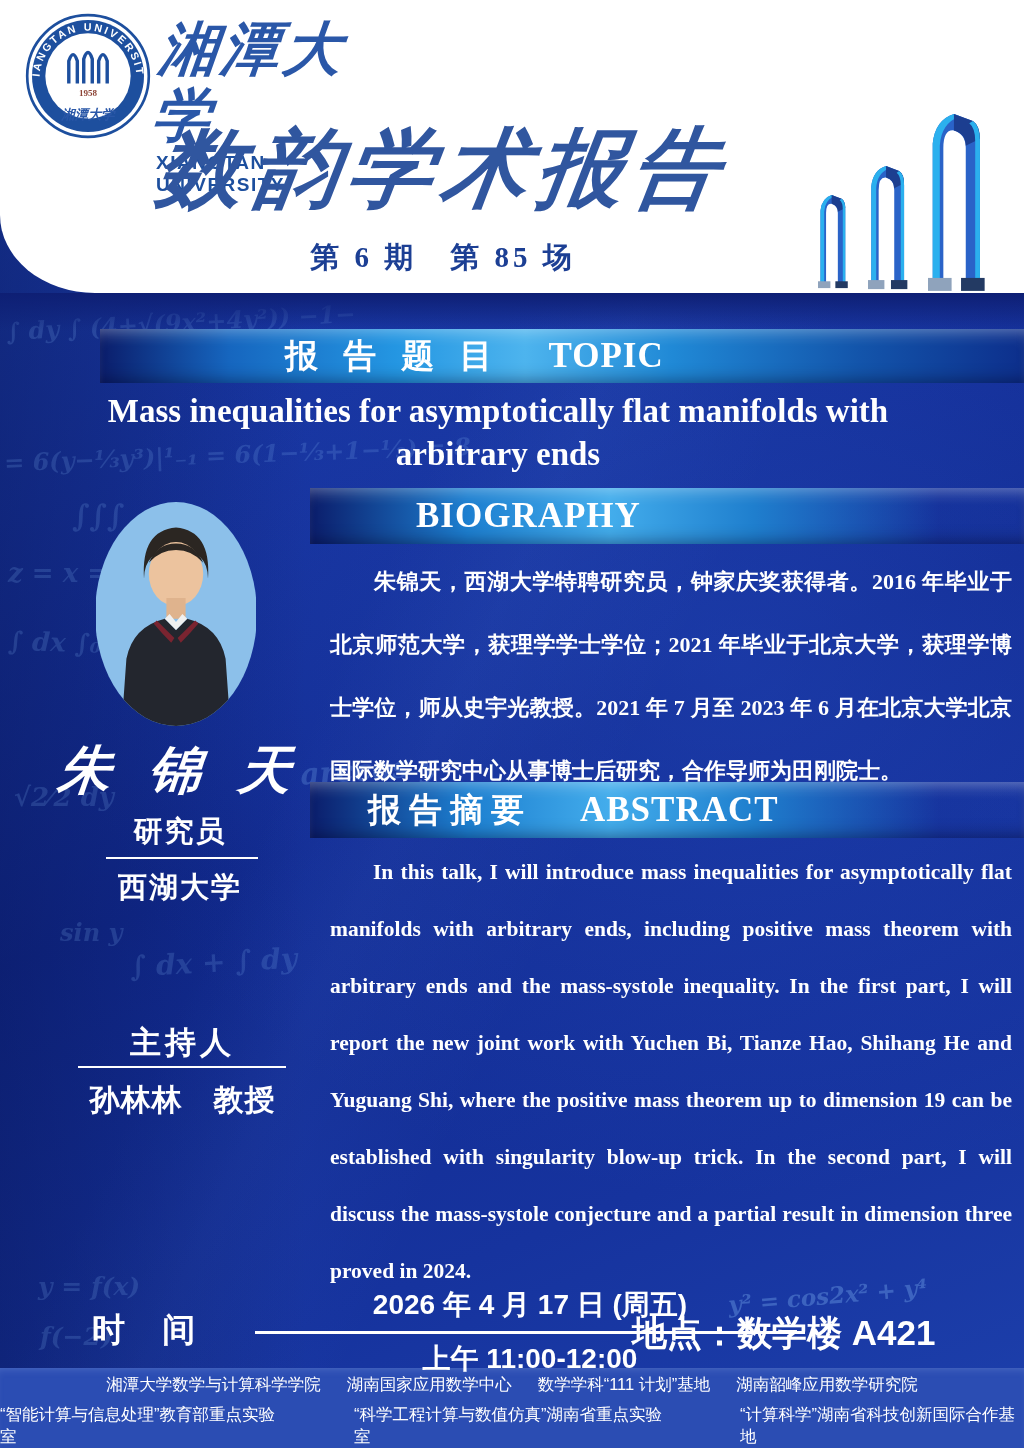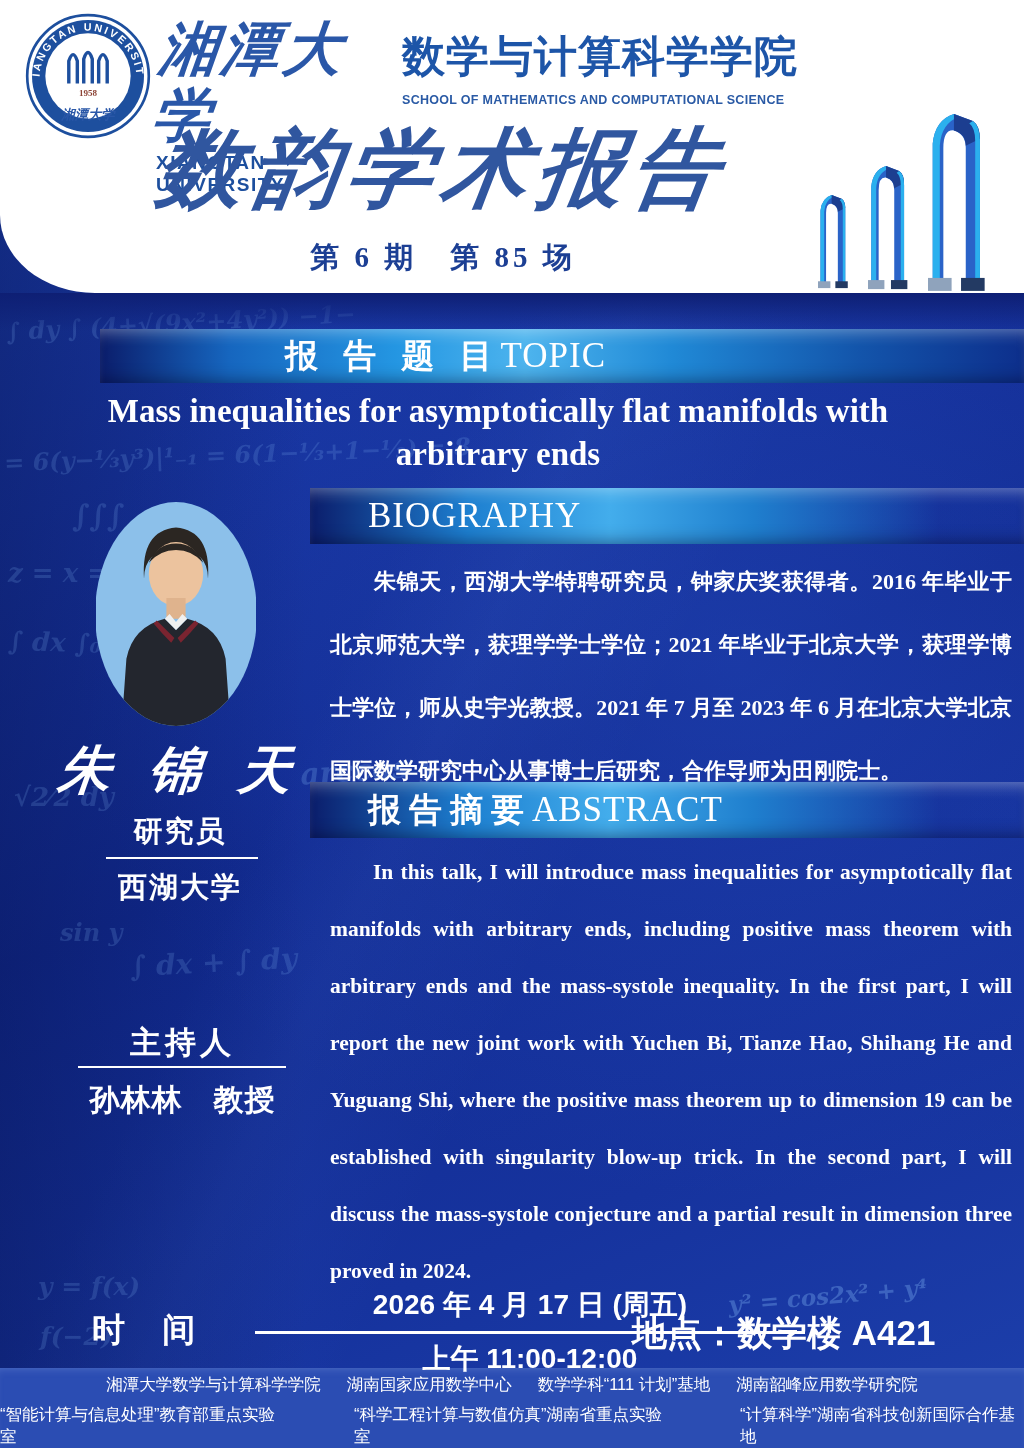--- a/index.html
+++ b/index.html
@@ -32,22 +32,22 @@
   .series-session{position:absolute;left:138px;top:238px;width:610px;text-align:center;
     font-family:"Liberation Serif","DejaVu Serif",serif;font-weight:bold;color:#1c3f94;
     font-size:29px;letter-spacing:4px;}
   .arches{position:absolute;right:8px;top:96px;width:200px;height:200px;}
   
   .band-top{position:absolute;left:0;top:293px;width:1024px;height:38px;
     background:linear-gradient(#0e1f74,rgba(14,31,116,0));z-index:2;}
   .banner{position:absolute;height:54px;display:flex;align-items:center;color:#fff;z-index:4;
     box-shadow:inset 0 12px 16px -10px rgba(255,255,255,.4),inset 0 -12px 16px -10px rgba(0,0,30,.45);}
   .banner .cn{font-weight:bold;font-size:33px;letter-spacing:8px;text-align:center;}
-  .banner .en{font-family:"Liberation Serif","DejaVu Serif",serif;font-weight:normal;
-    font-size:35px;letter-spacing:1px;}
+  .banner .en{font-family:"Liberation Serif","DejaVu Serif",serif;font-weight:bold;
+    font-size:35px;letter-spacing:1px;margin-left:48px;}
   .topic-banner{left:100px;top:329px;width:924px;padding-left:185px;box-sizing:border-box;
     background:linear-gradient(90deg,#0b1d6b 0%,#1666bf 14%,#2496e2 32%,#4db4ee 46%,#2089d6 62%,#1355ab 82%,#0d2f8c 100%);}
   .sub-banner{left:310px;width:714px;padding-left:58px;box-sizing:border-box;height:56px;
     background:linear-gradient(90deg,#0b1d6b 0%,#1d7fd0 22%,#43adec 42%,#1f7fce 62%,rgba(18,50,150,.22) 88%,rgba(18,50,150,0) 100%);}
   .bio-banner{top:488px;}
   .abstract-banner{top:782px;}
   .talk-title{position:absolute;left:0;top:390px;width:996px;text-align:center;color:#fff;
     font-family:"Liberation Serif","DejaVu Serif",serif;font-weight:bold;font-size:33px;line-height:43px;z-index:4;}
   .bio-text,.abstract-text{position:absolute;left:330px;width:682px;color:#fff;z-index:4;
     font-family:"Liberation Serif","DejaVu Serif",serif;font-weight:bold;
@@ -126,24 +126,20 @@
       <polygon points="26,88 28.5,91 26,94 23.5,91" fill="#1d4f9e"></polygon>
       <polygon points="94,88 96.5,91 94,94 91.5,91" fill="#1d4f9e"></polygon>
       <text x="60" y="100" text-anchor="middle" font-size="12.5" font-weight="bold" font-style="italic" fill="#2a57a8" font-family="DejaVu Serif, serif">湘潭大学</text>
     </svg>
 
     <div class="brand">
       <div class="uni-cn">湘潭大学</div>
       <div class="uni-en">XIANGTAN UNIVERSITY</div>
     </div>
 
-    <div class="school">
-      <div class="school-cn">数学与计算科学学院</div>
-      <div class="school-en">SCHOOL OF MATHEMATICS AND COMPUTATIONAL SCIENCE</div>
-    </div>
 
     <div class="series-title">数韵学术报告</div>
     <div class="series-session">第 6 期　第 85 场</div>
 
     <svg class="arches" viewBox="0 0 200 200">
       <defs>
         <g id="arch">
           <path d="M4,150 L4,30 Q6,10 22,5 L38,11 Q44,15 44,28 L44,150 L32,150 L32,34 Q32,22 22,19 Q13,18 13,34 L13,150 Z" fill="#2a63c8"></path>
           <path d="M4,150 L4,30 Q6,10 22,5 L27,7 Q11,13 10,32 L10,150 Z" fill="#2bb0ee"></path>
           <path d="M22,5 L38,11 Q44,15 44,26 L32,32 Q32,22 22,19 Z" fill="#1c3e90"></path>

